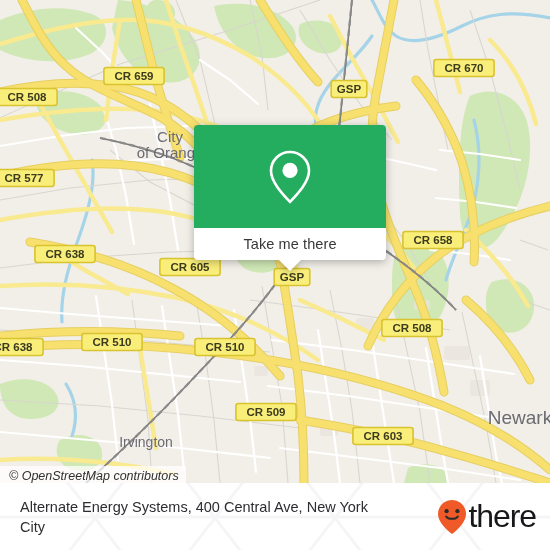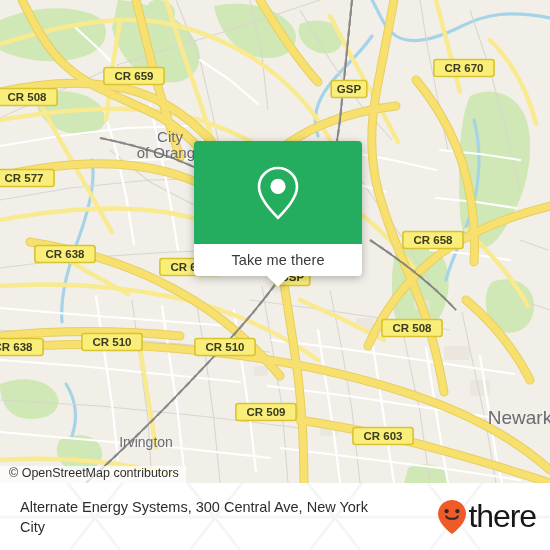--- a/index.html
+++ b/index.html
@@ -22,22 +22,22 @@
     left: 0; top: 0;
     width: 550px; height: 483px;
     background: #f2efe9;
     overflow: hidden;
   }
   #map svg { display: block; }
 
   
   #popup {
     position: absolute;
-    left: 194px; top: 141px;
-    width: 168px;
+    left: 194px; top: 125px;
+    width: 192px;
     filter: drop-shadow(0 2px 4px rgba(0,0,0,0.28));
   }
   #popup-head {
     height: 103px;
     background: #24ad5f;
     border-radius: 4px 4px 0 0;
     display: flex;
     align-items: center;
     justify-content: center;
   }
@@ -67,25 +67,26 @@
     border-top: 11px solid #ffffff;
   }
 
   
   #attribution {
     position: absolute;
     left: 0; top: 466px;
     height: 17px;
     padding: 0 7px 0 9px;
     display: flex;
-    align-items: flex-start;
+    align-items: flex-end;
     background: rgba(255,255,255,0.72);
     font-size: 12.5px;
     color: #2f2f2f;
     white-space: nowrap;
+    font-style: italic;
   }
 
   
   #footer {
     position: absolute;
     left: 0; top: 483px;
     width: 550px; height: 67px;
     background: #ffffff;
     overflow: hidden;
   }
@@ -397,21 +398,21 @@
         <path d="M180,-10 L250,80"></path>
           <path d="M250,-10 L180,80"></path>
         <path d="M300,-10 L370,80"></path>
           <path d="M370,-10 L300,80"></path>
         <path d="M420,-10 L490,80"></path>
           <path d="M490,-10 L420,80"></path>
         <path d="M0,34 L550,34"></path>
       </g>
     </svg>
     <div id="footer-inner">
-      <div id="footer-title">Alternate Energy Systems, 300 Central Ave, New York City</div>
+      <div id="footer-title">Alternate Energy Systems, 400 Central Ave, New York City</div>
       <div id="moovit-logo">
         <svg width="30" height="36" viewBox="0 0 30 36">
           <path d="M15 1 C7.3 1 1 7.2 1 14.9 C1 23 10.1 31.4 15 35 C19.9 31.4 29 23 29 14.9 C29 7.2 22.7 1 15 1 Z" fill="#ef5a28"></path>
           <circle cx="9.6" cy="12.2" r="2.1" fill="#2a2a2a"></circle>
           <circle cx="20.4" cy="12.2" r="2.1" fill="#2a2a2a"></circle>
           <path d="M9.2 17.4 C11.1 20.6 18.9 20.6 20.8 17.4" fill="none" stroke="#2a2a2a" stroke-width="1.9" stroke-linecap="round"></path>
         </svg>
         <span id="moovit-word">there</span>
       </div>
     </div>

